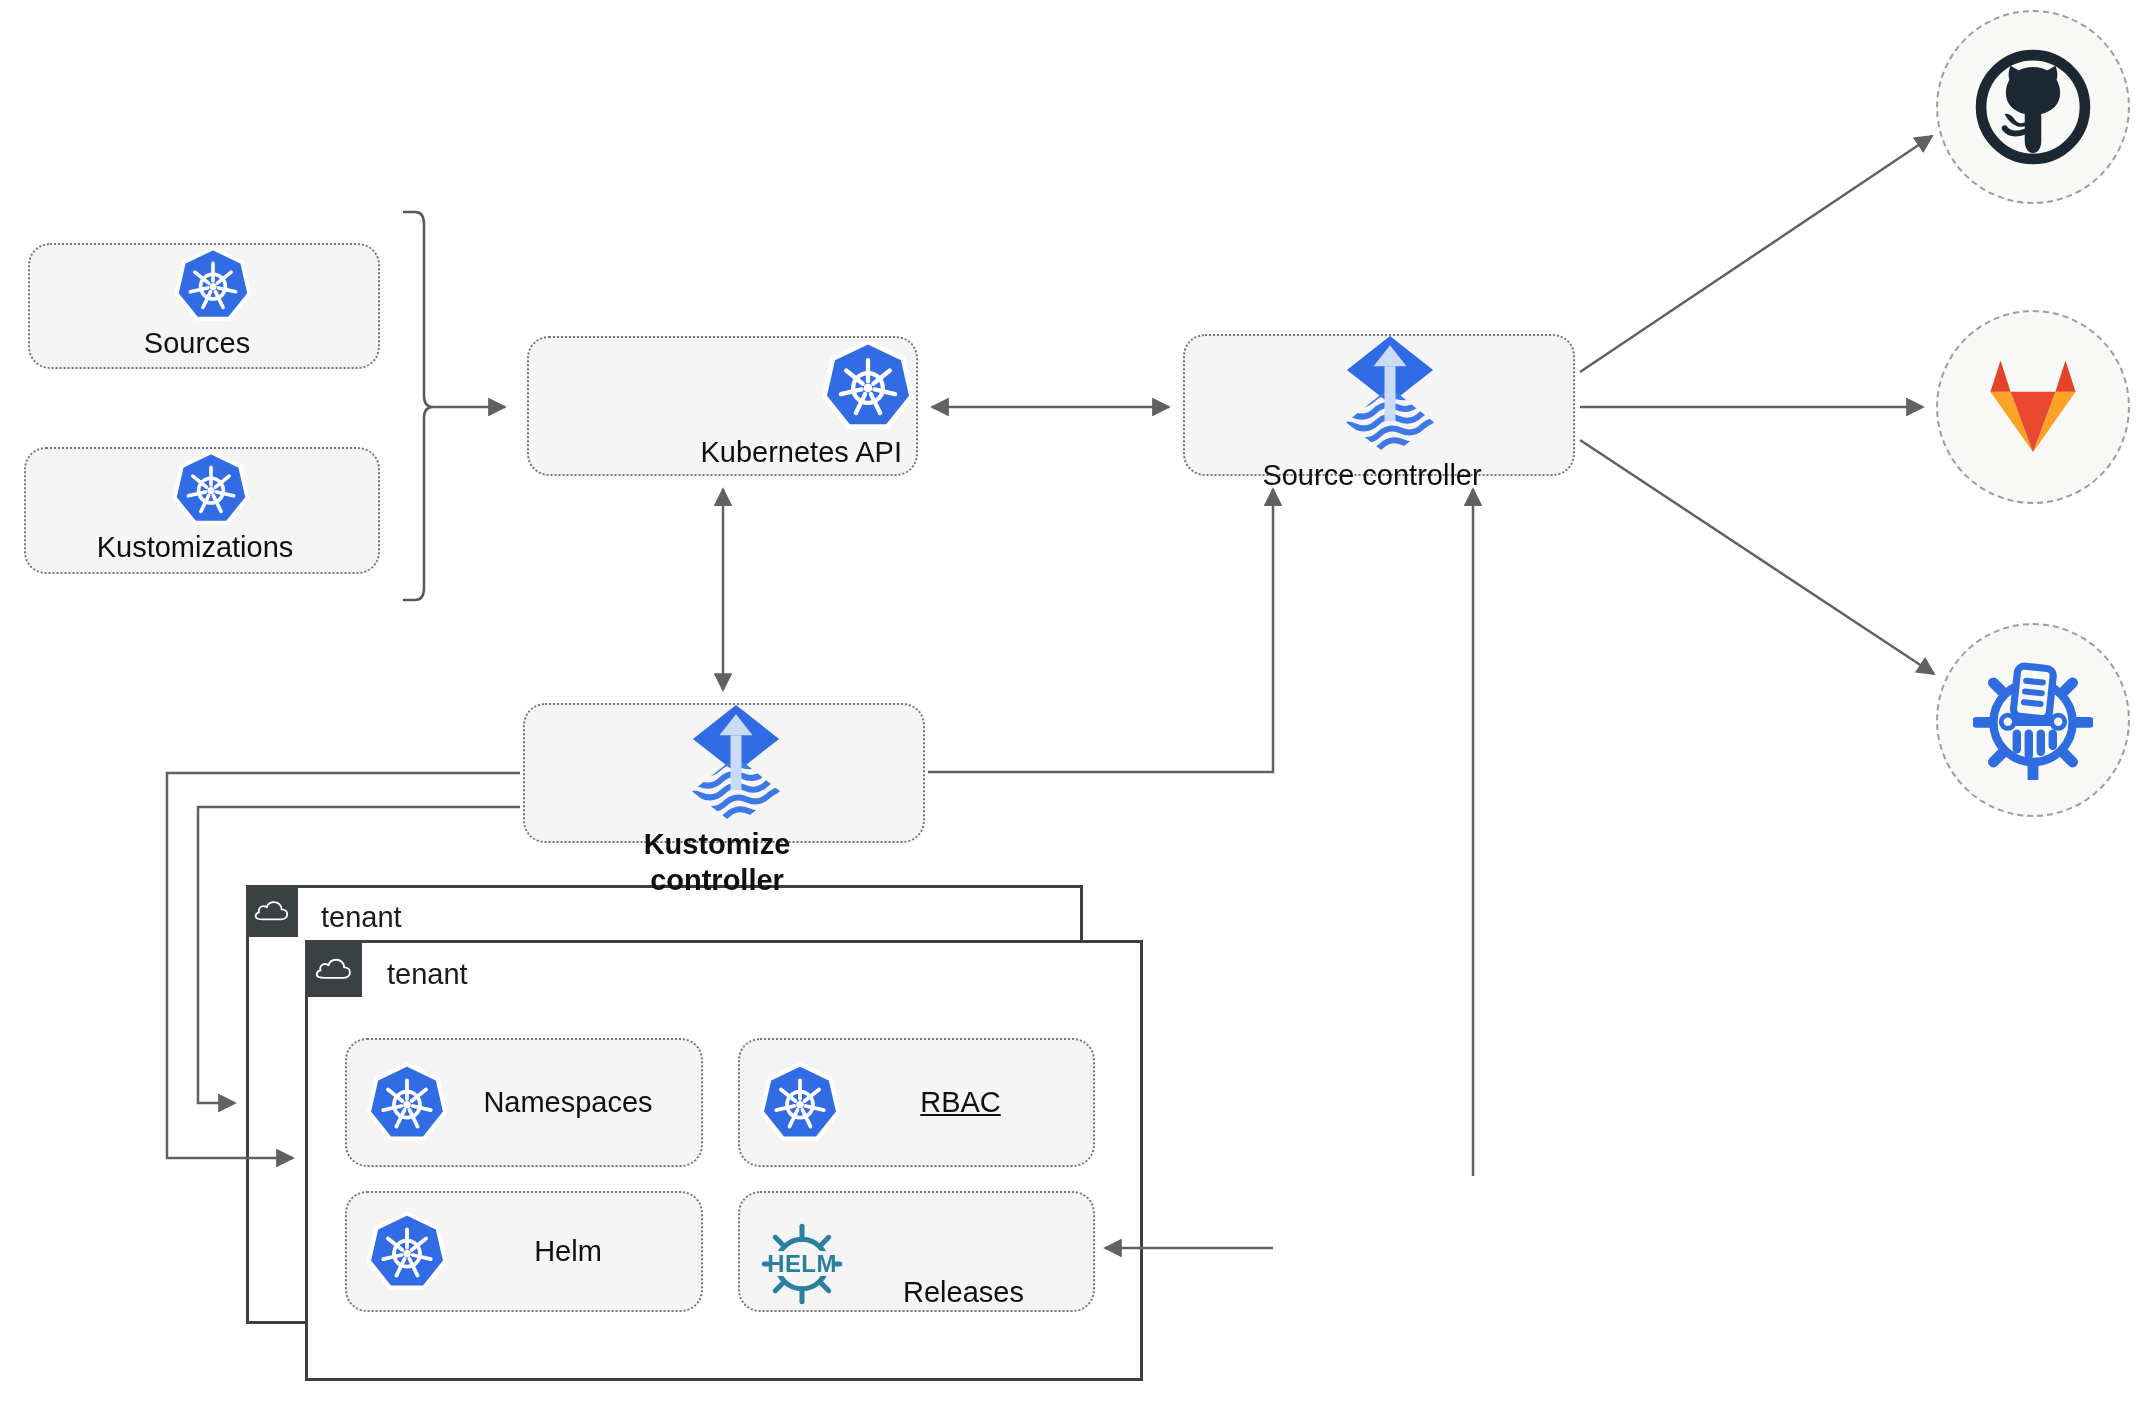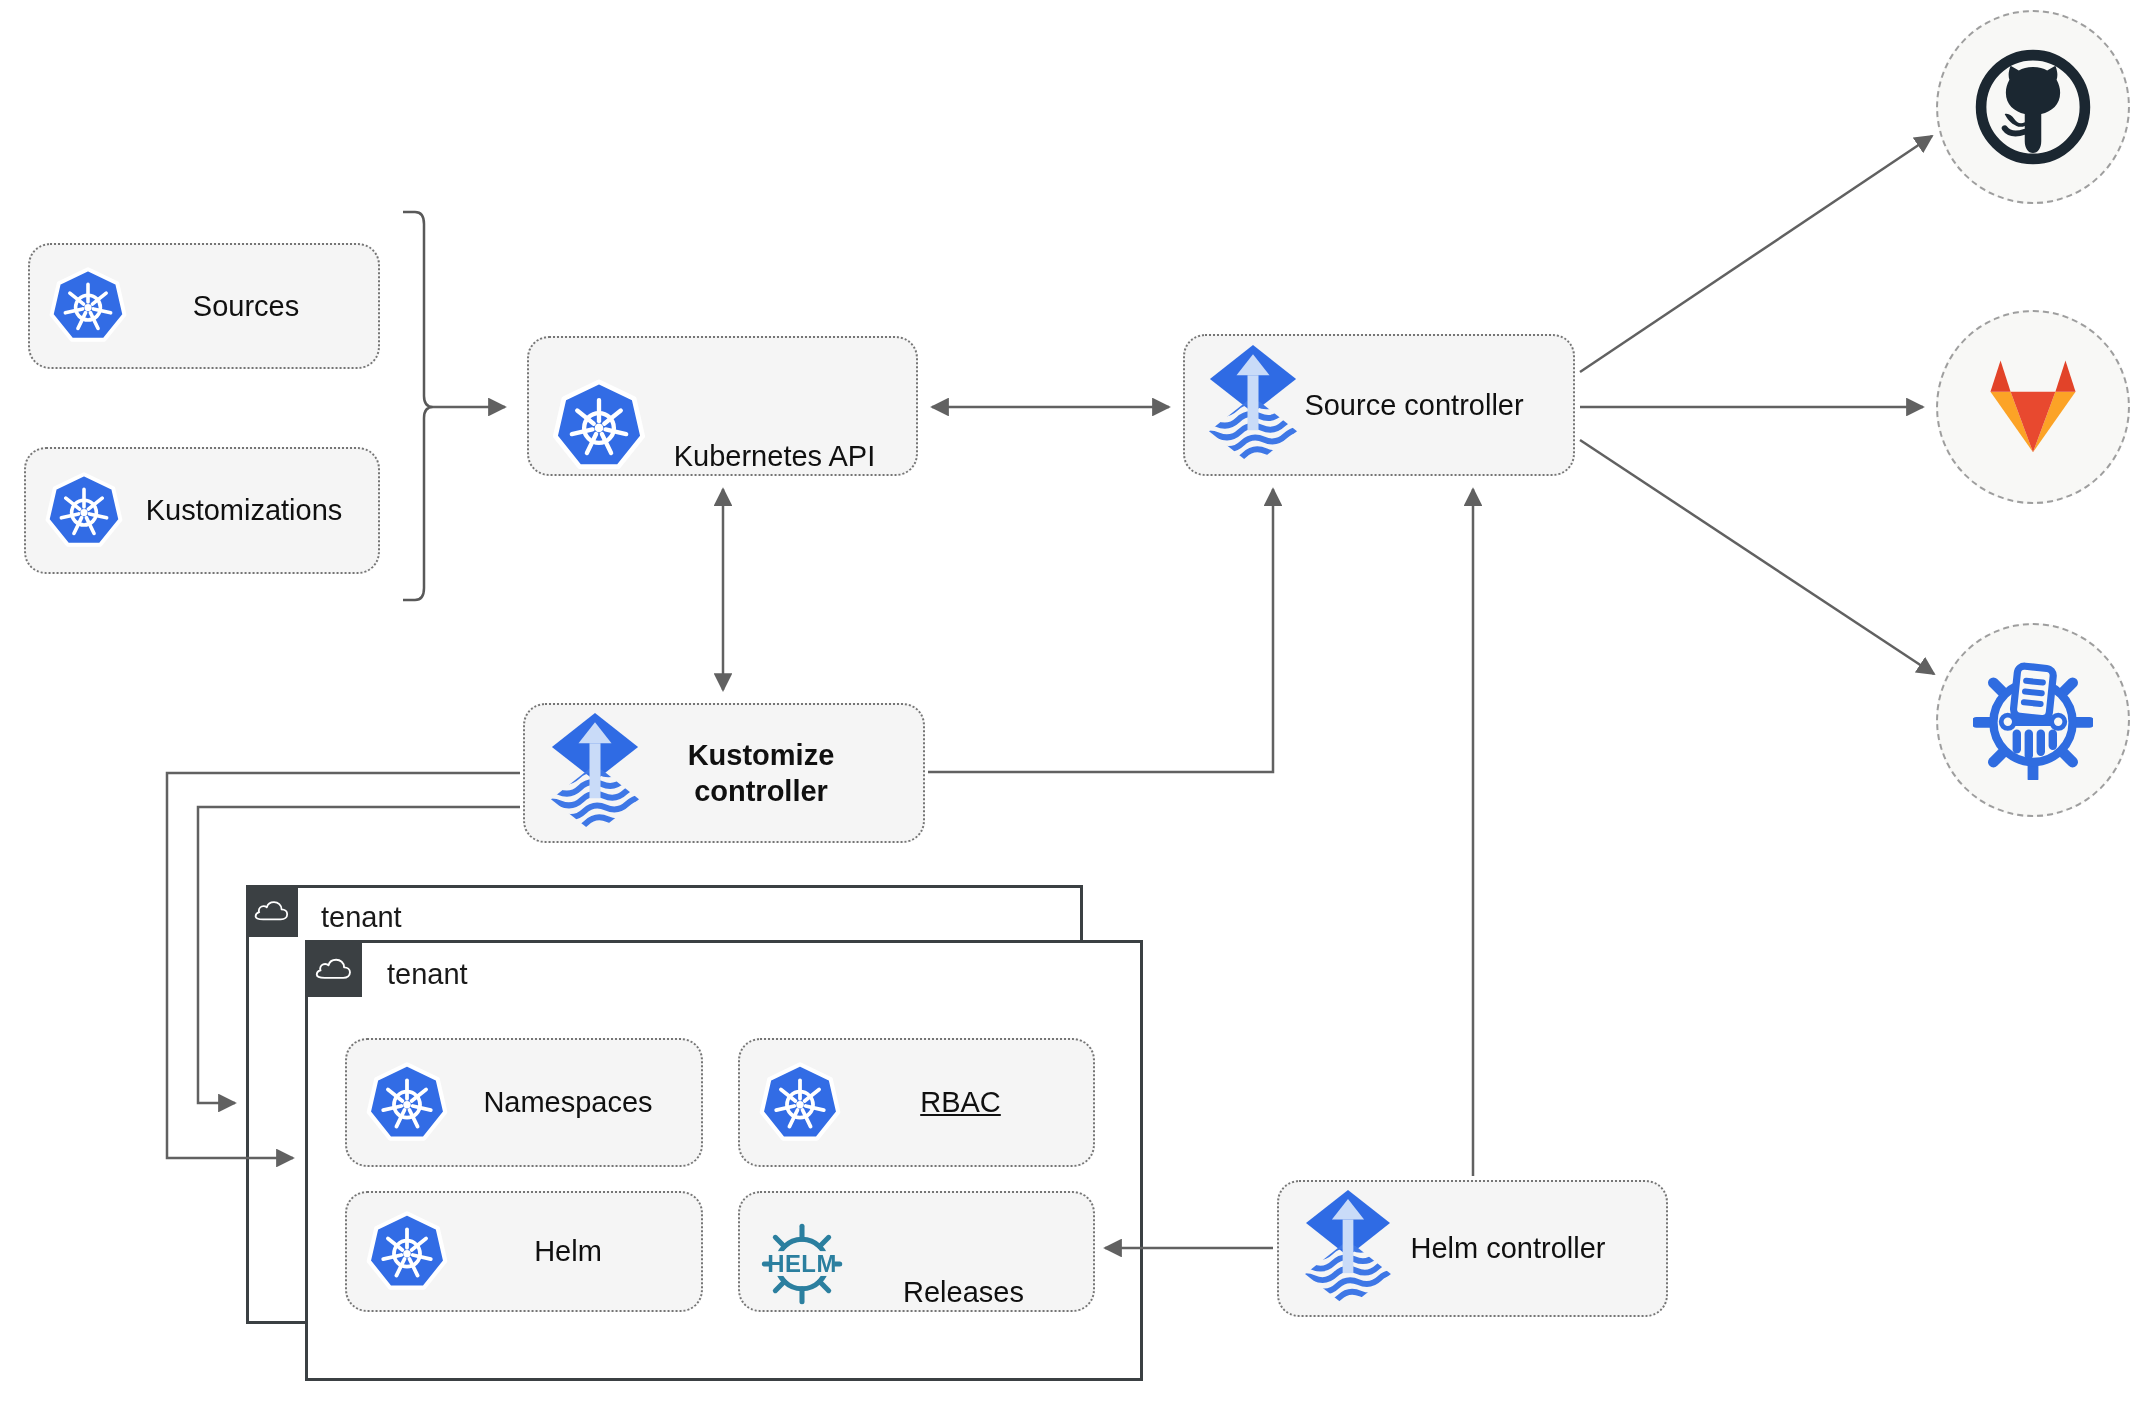--- a/index.html
+++ b/index.html
@@ -18,21 +18,21 @@
   .tenant .badge{position:absolute;left:-3px;top:-3px;background:#3b4043;
                  display:flex;align-items:center;justify-content:center;}
   .tenant .tlabel{position:absolute;font-size:29px;color:#1a1a1a;}
 
   
   .endpoint{position:absolute;width:194px;height:194px;border-radius:50%;
             background:#f8f8f6;border:2px dashed #9e9e9e;box-sizing:border-box;
             display:flex;align-items:center;justify-content:center;}
 
   #wires{position:absolute;left:0;top:0;z-index:6;pointer-events:none;}
-  .layer1{z-index:1;} .layer2{z-index:2;}
+  .layer1{z-index:1;} .layer2{z-index:2;flex-direction:column;}
 </style>
 </head>
 <body>
 
 <div id="canvas">
 
   <svg width="0" height="0" style="position:absolute" aria-hidden="true">
     <defs>
       <symbol id="sym-k8s" viewBox="0 0 100 100">
         <polygon points="50,4 86.5,21.5 95.5,60.8 70.3,92.3 29.7,92.3 4.5,60.8 13.5,21.5" fill="#326ce5" stroke="#ffffff" stroke-width="5" stroke-linejoin="round"></polygon>
@@ -169,26 +169,20 @@
     <div class="nlabel" style="max-width:230px">Source controller</div>
   </div>
 
   <div class="node layer2" style="left:523px;top:703px;width:402px;height:140px;font-weight:bold;">
     <svg class="icn" width="92" height="121" style="margin-left:24px">
         <use href="#sym-flux"></use>
       </svg>
     <div class="nlabel" style="max-width:240px">Kustomize controller</div>
   </div>
 
-  <div class="node layer2" style="left:1277px;top:1180px;width:391px;height:137px;">
-    <svg class="icn" width="90" height="118" style="margin-left:24px">
-        <use href="#sym-flux"></use>
-      </svg>
-    <div class="nlabel" style="max-width:230px">Helm controller</div>
-  </div>
 
   <div class="tenant layer1" style="left:246px;top:885px;width:837px;height:439px;">
     <div class="badge" style="width:52px;height:52px;">
       <svg width="40" height="28">
           <use href="#sym-cloud" width="40" height="28"></use>
         </svg>
     </div>
     <div class="tlabel" style="left:72px;top:13px;">tenant</div>
   </div>
 

